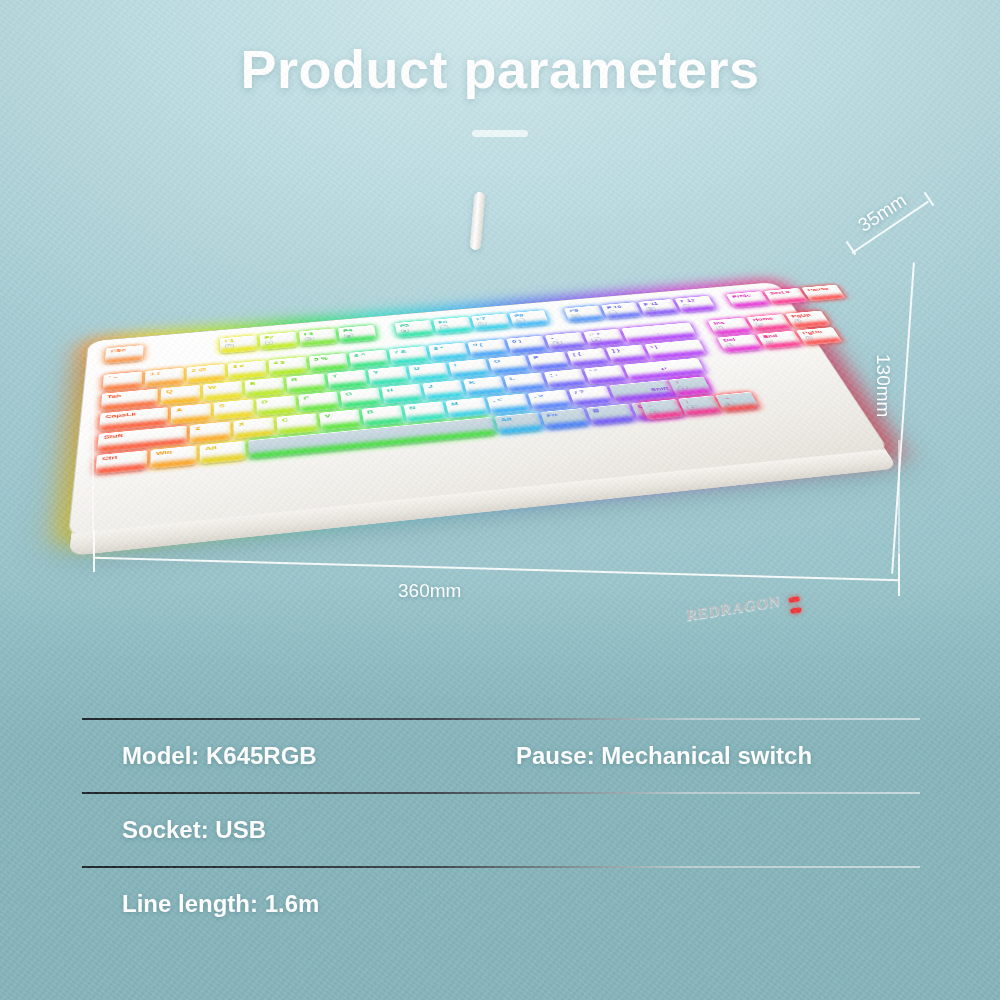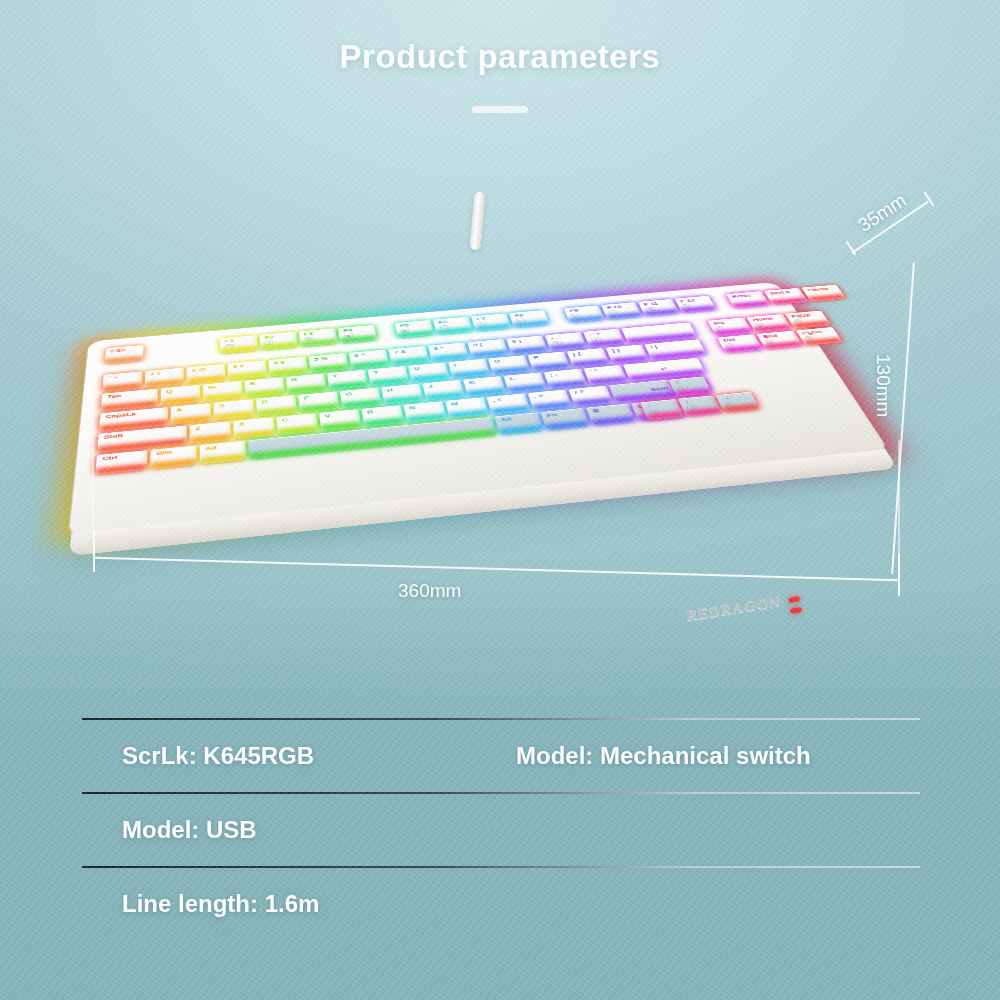--- a/index.html
+++ b/index.html
@@ -30,21 +30,21 @@
   }
   .bg-shade {
     position: absolute; left: 0; right: 0; bottom: 0; height: 420px;
     background: linear-gradient(180deg, rgba(110,160,168,0) 0%, rgba(116,165,172,.45) 40%, rgba(121,169,176,.55) 100%);
     pointer-events: none;
   }
 
   
   .title-wrap { position: absolute; top: 38px; left: 0; right: 0; text-align: center; }
   .title {
-    font-size: 33px; font-weight: bold; color: #ffffff;
+    font-size: 54px; font-weight: bold; color: #ffffff;
     letter-spacing: .5px;
     text-shadow: 0 2px 7px rgba(80,130,140,.30);
   }
   .title-rule {
     width: 56px; height: 7px; border-radius: 4px;
     background: rgba(255,255,255,.72);
     margin: 30px auto 0;
   }
 
   
@@ -553,25 +553,25 @@
     <div class="guide2"></div>
     <div class="lt"></div>
     <div class="hline"></div>
     <div class="rt"></div>
     <div class="dlabel">360mm</div>
   </div>
 
   <div class="specs" id="specs">
       <div class="spec-rule"></div>
       <div class="spec-row">
-        <div class="spec-cell left">ScrLk: K645RGB</div>
-        <div class="spec-cell right">Model: Mechanical switch</div>
+        <div class="spec-cell left">Model: K645RGB</div>
+        <div class="spec-cell right">Pause: Mechanical switch</div>
       </div>
       <div class="spec-rule"></div>
       <div class="spec-row">
-        <div class="spec-cell left">Model: USB</div>
+        <div class="spec-cell left">Socket: USB</div>
       </div>
       <div class="spec-rule"></div>
       <div class="spec-row">
         <div class="spec-cell left">Line length: 1.6m</div>
       </div>
     </div>
 </div>
 
 </body></html>

